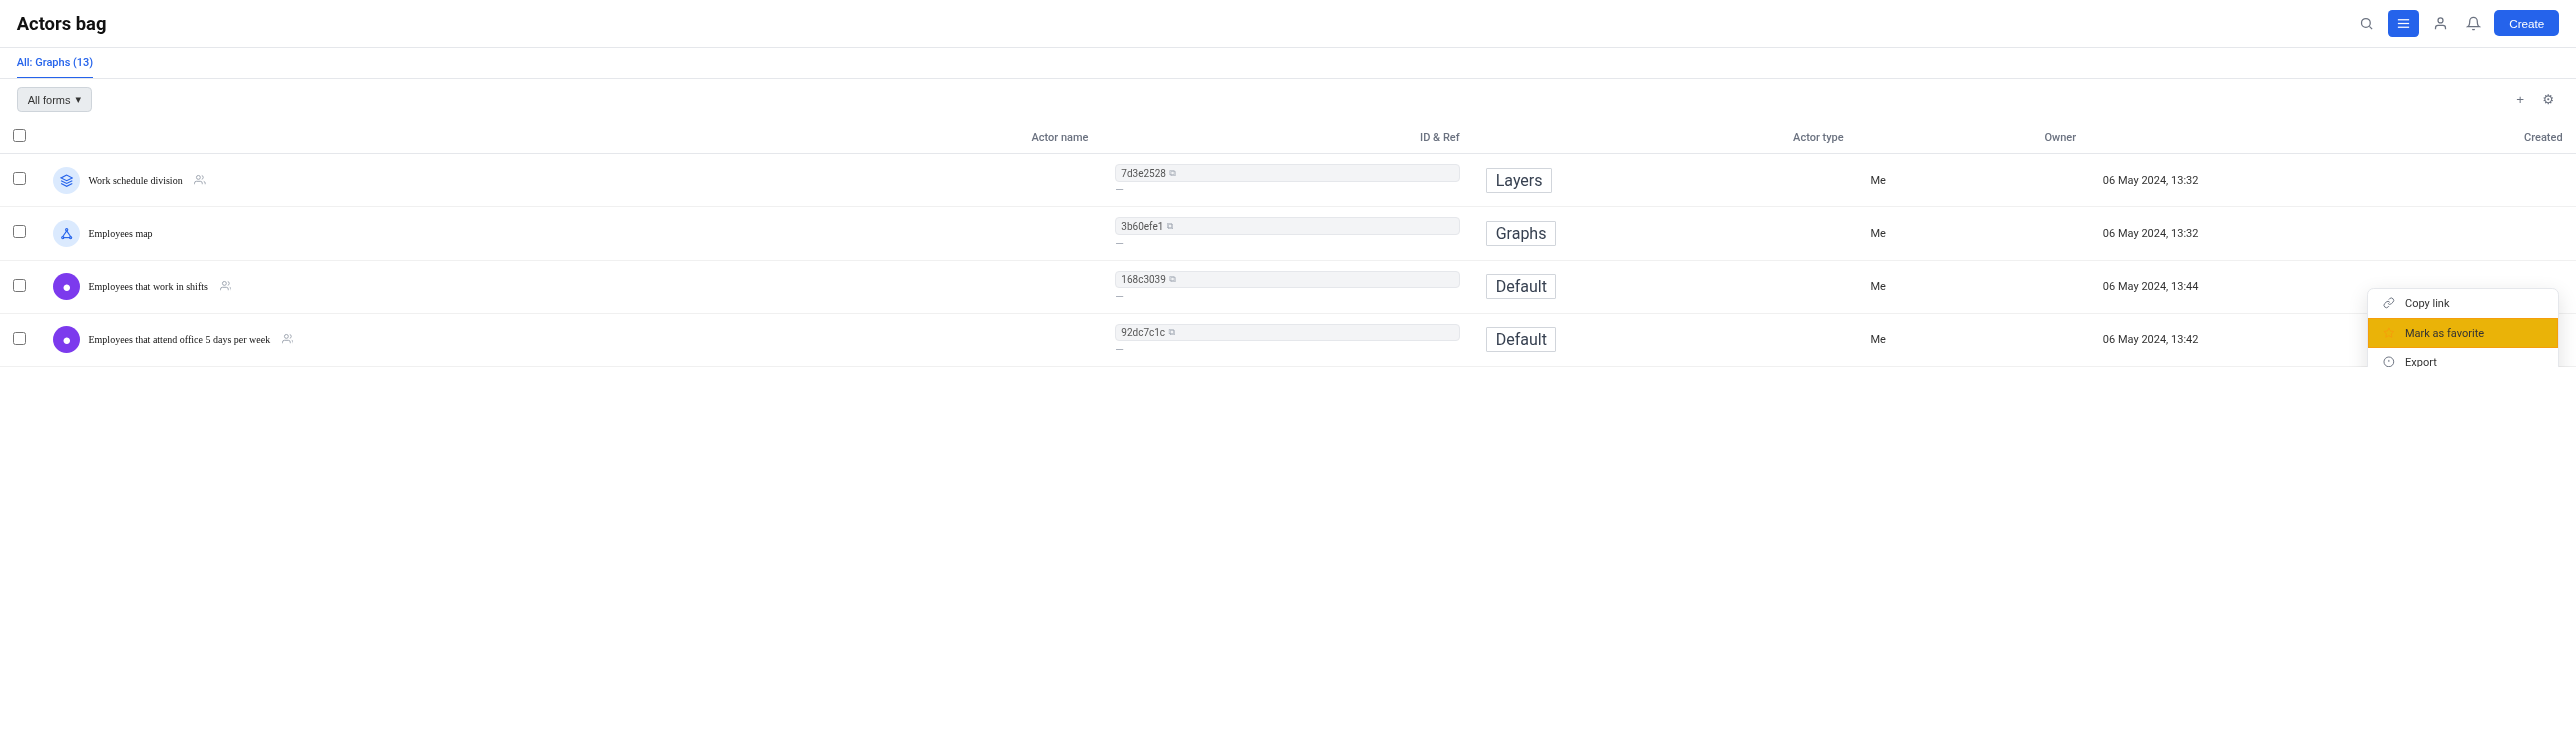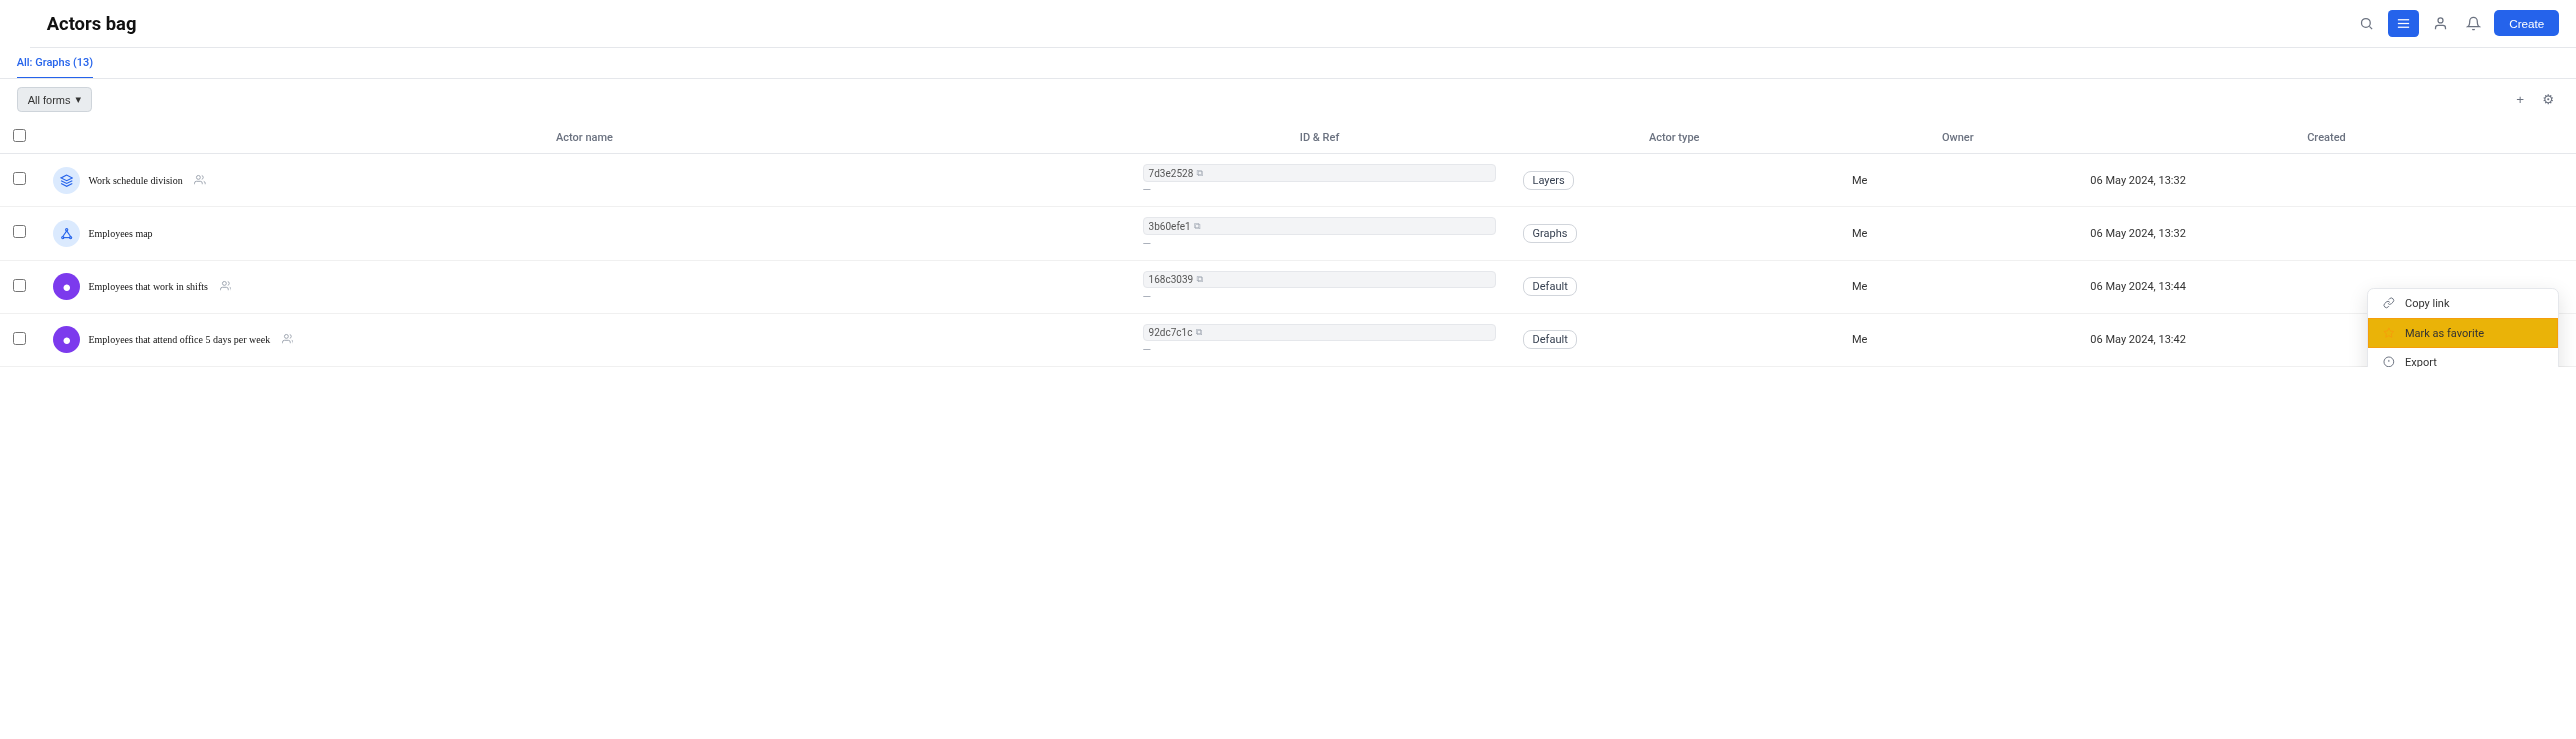--- a/index.html
+++ b/index.html
@@ -8,21 +8,20 @@
       background: #fff;
       color: #333;
       font-size: 11.7px;
     }
     .header {
       display: flex;
       align-items: center;
       justify-content: space-between;
       padding: 10px 16.7px;
       border-bottom: 0.8px solid #e5e7eb;
-      margin-left: 30px;
     }
     .header-left {
       display: flex;
       align-items: center;
       gap: 10px;
     }
     .page-title {
       font-size: 18.4px;
       font-weight: 700;
       color: #111;
@@ -98,21 +97,21 @@
       cursor: pointer;
       color: #6b7280;
       font-size: 13.4px;
       padding: 3.3px 5px;
     }
     table {
       width: 100%;
       border-collapse: collapse;
     }
     thead th {
-      text-align: center;
+      text-align: right;
       padding: 8.3px 13.4px;
       font-size: 11px;
       font-weight: 500;
       color: #6b7280;
       border-bottom: 0.8px solid #e5e7eb;
       background: #fff;
     }
     tbody tr {
       border-bottom: 0.8px solid #f0f0f0;
     }
@@ -175,23 +174,23 @@
       color: #555;
     }
     .copy-icon {
       font-size: 9.2px;
       color: #9ca3af;
       cursor: pointer;
     }
     .type-badge {
       display: inline-block;
       border: 0.8px solid #d1d5db;
-      border-radius: 8px;
+      border-radius: 1px;
       padding: 1.7px 8.3px;
-      font-size: 11px;
+      font-size: 16px;
       color: #374151;
     }
     .dash { color: #9ca3af; }
     
     .context-menu {
       position: absolute;
       right: 16.7px;
       top: 167px;
       background: #fff;
       border: 0.8px solid #e5e7eb;

